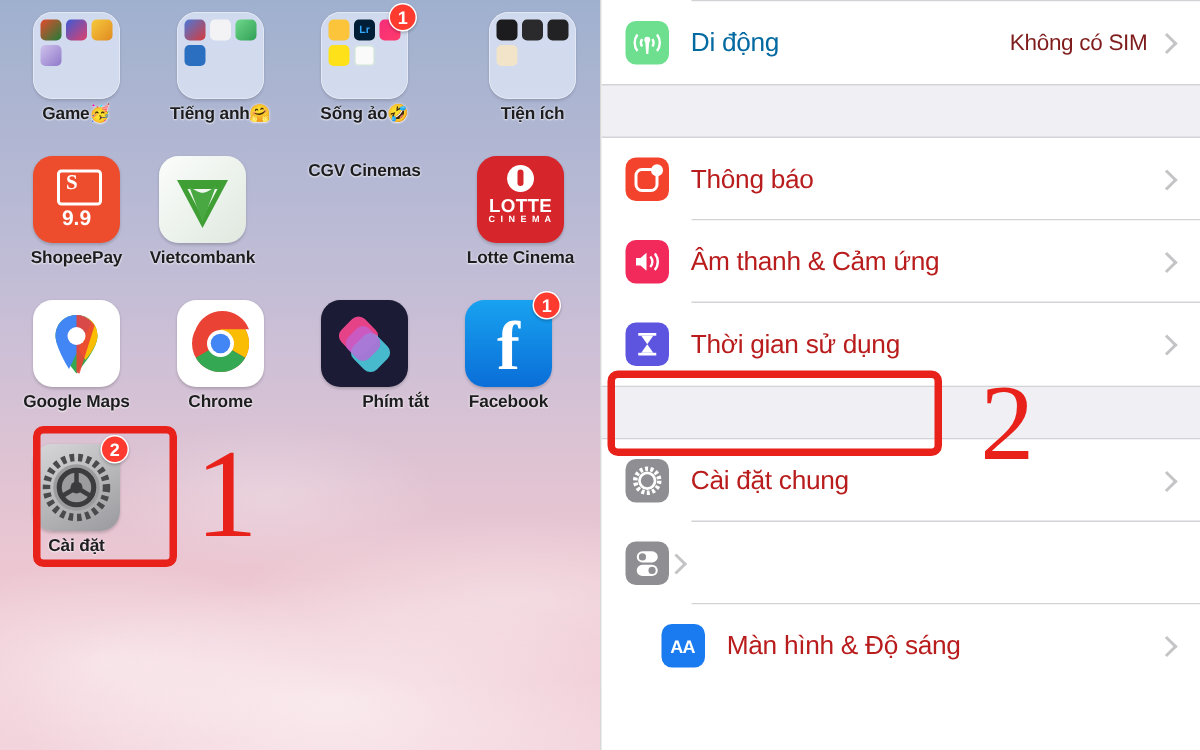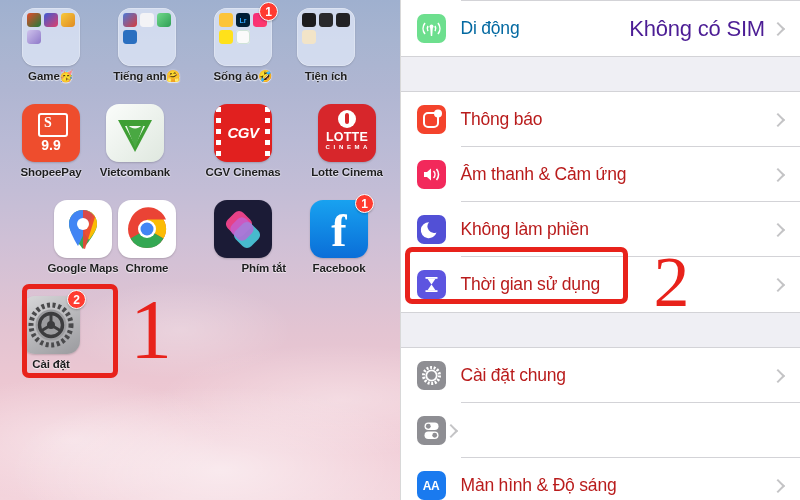--- a/index.html
+++ b/index.html
@@ -64,21 +64,21 @@
   }
   .srow.disabled .srow-label{color:#0369a1;}
   .sicon{
     width:29px;height:29px;border-radius:7px;flex:0 0 29px;
     display:flex;align-items:center;justify-content:center;color:#fff;
     position:relative;
   }
   .srow-label{
     margin-left:15px;font-size:17.5px;color:#b91c1c;letter-spacing:-.2px;flex:1;
   }
-  .srow-value{font-size:22px;color:#4c1d95;margin-right:8px;letter-spacing:-.2px;padding-left:24px;}
+  .srow-value{font-size:15px;color:#7f1d1d;margin-right:8px;letter-spacing:-.2px;padding-left:24px;}
   .chev{
     width:8px;height:8px;border-right:2px solid #c4c4c6;border-top:2px solid #c4c4c6;
     transform:rotate(45deg);margin-right:17px;flex:0 0 8px;
   }
   .srow .hair{
     position:absolute;left:60px;right:0;bottom:0;height:1px;background:#d3d3d7;
   }
   .gap{height:34px;background:#efeff4;border-top:1px solid #d3d3d7;border-bottom:1px solid #d3d3d7;}
   .topline{height:1px;background:#d3d3d7;margin-left:60px;}
 
@@ -128,21 +128,21 @@
             <div class="mini" style="background:#001e36;color:#31a8ff;font-weight:700;">Lr</div>
             <div class="mini" style="background:linear-gradient(135deg,#f52d7a,#ff3b6b);"></div>
             <div class="mini" style="background:#ffe11a;"></div>
             <div class="mini" style="background:#fafafa;box-shadow:inset 0 0 0 1px #cfe3d8;"></div>
           </div>
           <div class="badge">1</div>
         </div>
         <div class="app-label">Sống ảo🤣</div>
       </div>
 
-      <div class="cell" style="left:283px;top:8px;">
+      <div class="cell" style="left:312px;top:8px;">
         <div class="icon-wrap">
           <div class="folder">
             <div class="mini" style="background:#1c1c1e;"></div>
             <div class="mini" style="background:#2a2a2c;"></div>
             <div class="mini" style="background:#222224;"></div>
             <div class="mini" style="background:#f2e4c8;"></div>
           </div>
         </div>
         <div class="app-label">Tiện ích</div>
       </div>
@@ -165,43 +165,36 @@
               <path d="M12 16 L46 16 L29 48 Z" fill="#3f9f35"></path>
               <path d="M19 22 L39 22 L29 41 Z" fill="#fff" opacity=".92"></path>
               <path d="M20 20 C28 26, 30 26, 38 20 L29 44 Z" fill="#49a842"></path>
             </svg>
           </div>
         </div>
         <div class="app-label">Vietcombank</div>
       </div>
 
       <div class="cell" style="left:200px;top:104px;">
-        <div class="icon-wrap">
-          <div class="icon" style="background:#e1201f;">
-            <div style="position:absolute;left:2px;top:3px;width:5px;height:52px;background:repeating-linear-gradient(#fff 0 5px,#e1201f 5px 11px);"></div>
-            <div style="position:absolute;right:2px;top:3px;width:5px;height:52px;background:repeating-linear-gradient(#fff 0 5px,#e1201f 5px 11px);"></div>
-            <div style="position:absolute;left:0;right:0;top:20px;text-align:center;color:#fff;font-size:15px;font-weight:800;font-style:italic;letter-spacing:-.5px;">CGV</div>
-          </div>
-        </div>
         <div class="app-label">CGV Cinemas</div>
       </div>
 
       <div class="cell" style="left:304px;top:104px;">
         <div class="icon-wrap">
           <div class="icon" style="background:#d7262b;">
             <div style="position:absolute;left:20px;top:6px;width:18px;height:18px;border-radius:50%;background:#fff;"></div>
             <div style="position:absolute;left:27px;top:9px;width:4px;height:11px;border-radius:2px;background:#d7262b;"></div>
             <div style="position:absolute;left:0;right:0;top:26px;text-align:center;color:#fff;font-size:12.5px;font-weight:800;letter-spacing:.2px;">LOTTE</div>
             <div style="position:absolute;left:0;right:0;top:40px;text-align:center;color:#fff;font-size:6px;font-weight:700;letter-spacing:1px;">C I N E M A</div>
           </div>
         </div>
         <div class="app-label">Lotte Cinema</div>
       </div>
 
-      <div class="cell" style="left:8px;top:200px;margin-left:32px;">
+      <div class="cell" style="left:8px;top:200px;">
         <div class="icon-wrap">
           <div class="icon" style="background:#fff;">
             <svg viewBox="0 0 58 58" width="58" height="58">
               <path d="M29 10 C37 10 43 16 43 24 C43 33 31 46 29 49 C27 46 15 33 15 24 C15 16 21 10 29 10 Z" fill="#34a853"></path>
               <path d="M29 10 C37 10 43 16 43 24 C43 29 39 35 35 40 L20 17 C22 13 25 10 29 10 Z" fill="#fbbc04"></path>
               <path d="M29 10 C33 10 37 12 39 15 L24 46 C19 38 15 29 15 24 C15 16 21 10 29 10 Z" fill="#4285f4"></path>
               <path d="M29 10 C34 10 38 13 41 17 L31 49 C30 49 29 48 29 48 Z" fill="#ea4335" opacity=".9"></path>
               <circle cx="29" cy="24" r="6" fill="#fff"></circle>
             </svg>
           </div>
@@ -314,30 +307,20 @@
           <path d="M7 12 L10 12 L14 8.5 L14 20.5 L10 17 L7 17 Z" fill="#fff"></path>
           <path d="M16.5 11 A5 5 0 0 1 16.5 18" fill="none" stroke="#fff" stroke-width="1.6"></path>
           <path d="M19.5 9 A8.5 8.5 0 0 1 19.5 20" fill="none" stroke="#fff" stroke-width="1.6"></path>
         </svg>
       </div>
       <div class="srow-label">Âm thanh &amp; Cảm ứng</div>
       <div class="chev"></div>
       <div class="hair"></div>
     </div>
 
-    <div class="srow">
-      <div class="sicon" style="background:#5250d6;">
-        <svg viewBox="0 0 29 29" width="29" height="29">
-          <path d="M19.5 17.5 A8 8 0 1 1 12 7.2 A6.6 6.6 0 0 0 19.5 17.5 Z" fill="#fff"></path>
-        </svg>
-      </div>
-      <div class="srow-label">Không làm phiền</div>
-      <div class="chev"></div>
-      <div class="hair"></div>
-    </div>
 
     <div class="srow">
       <div class="sicon" style="background:#5d55e0;">
         <svg viewBox="0 0 29 29" width="29" height="29">
           <rect x="8.5" y="7" width="12" height="1.8" fill="#fff"></rect>
           <rect x="8.5" y="20.2" width="12" height="1.8" fill="#fff"></rect>
           <path d="M10.5 8.8 L18.5 8.8 L14.5 14.5 Z" fill="#fff"></path>
           <path d="M10.5 20.2 L18.5 20.2 L14.5 14.5 Z" fill="#fff"></path>
         </svg>
       </div>
@@ -366,21 +349,21 @@
           <circle cx="11.3" cy="10.25" r="2.4" fill="#8e8e93"></circle>
           <rect x="7.5" y="15.5" width="14" height="7.5" rx="3.75" fill="#fff"></rect>
           <circle cx="17.7" cy="19.25" r="2.4" fill="#8e8e93"></circle>
         </svg>
       </div>
       <div class="chev"></div>
       <div class="hair"></div>
     </div>
 
     <div class="srow">
-      <div class="sicon" style="background:#1a7aef;font-size:12px;font-weight:700;letter-spacing:-.5px;">AA</div>
+      <div class="sicon" style="background:#1a7aef;font-size:12px;font-weight:700;letter-spacing:-.5px;margin-left:24px;">AA</div>
       <div class="srow-label">Màn hình &amp; Độ sáng</div>
       <div class="chev"></div>
 
     </div>
 
     <div class="hl" style="left:4px;top:247px;width:223px;height:57px;"></div>
     <div class="step" style="left:253px;top:246px;font-size:72px;">2</div>
   </div>
 
 </div>

